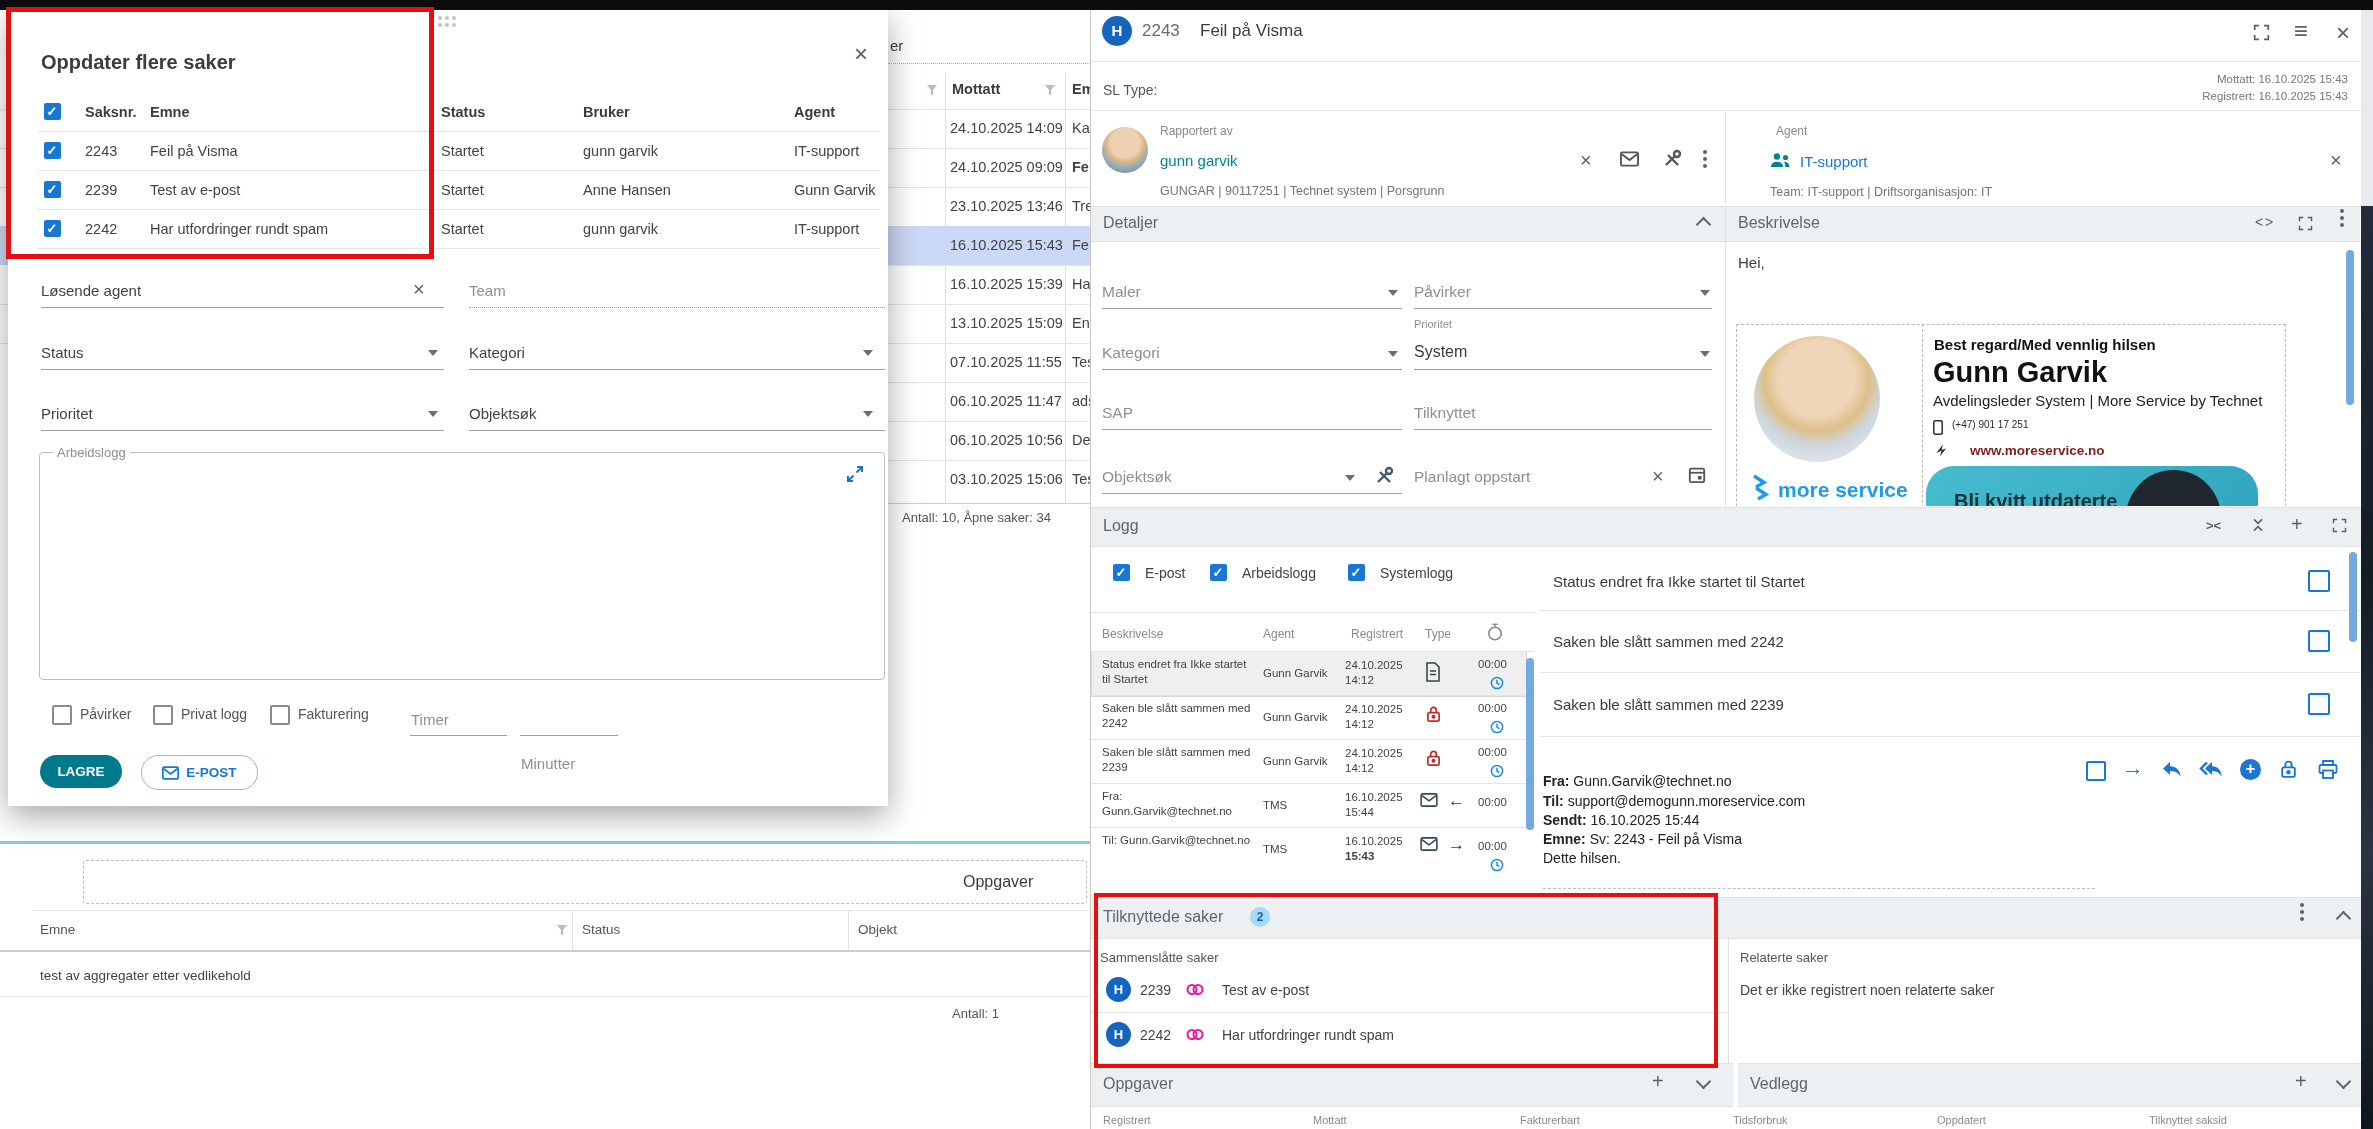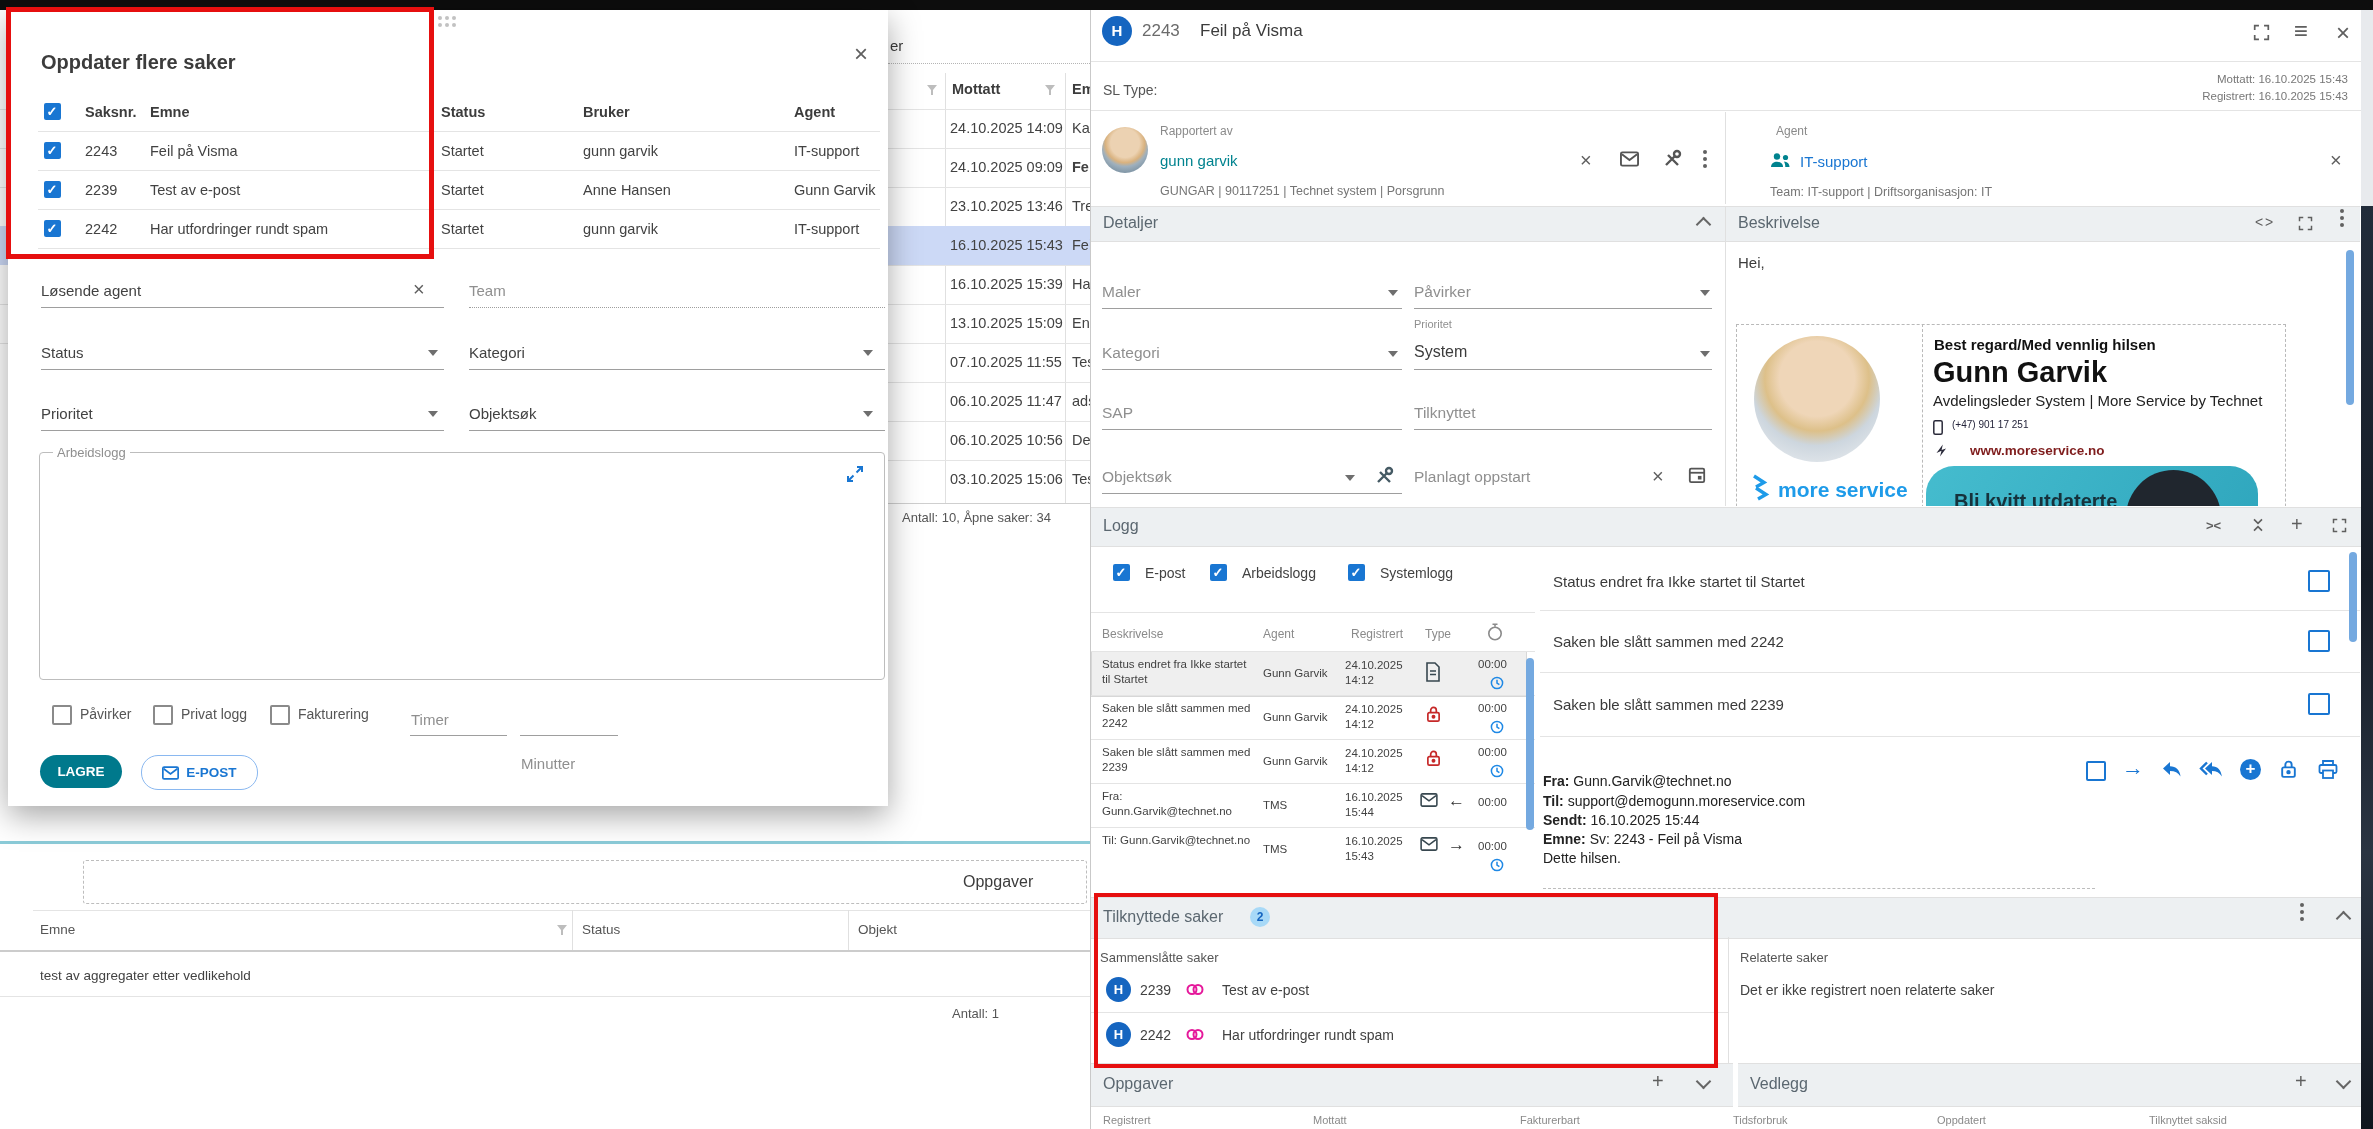--- a/index.html
+++ b/index.html
@@ -437,21 +437,21 @@
       <rect x="1" y="1" width="18" height="14" rx="1.5" fill="none" stroke="#37474f" stroke-width="1.8"></rect>
       <path d="M2 3l8 6 8-6" fill="none" stroke="#37474f" stroke-width="1.8"></path>
     </svg>
   <div class="t" style="left:1448px;top:791px;font-size:17px;color:#333;z-index:7;">←</div>
   <div class="t" style="left:1478px;top:796px;font-size:11.5px;z-index:7;">00:00</div>
 
   <div class="ln" style="left:1091px;top:827px;width:444px;z-index:7;"></div>
   <div class="t" style="left:1102px;top:833px;font-size:11.5px;white-space:normal;width:152px;line-height:1.3;z-index:7;">Til: Gunn.Garvik@technet.no</div>
   <div class="t" style="left:1263px;top:843px;font-size:11.5px;z-index:7;">TMS</div>
   <div class="t" style="left:1345px;top:835px;font-size:11.5px;z-index:7;">16.10.2025</div>
-  <div class="t" style="left:1345px;top:850px;font-size:11.5px;z-index:7;">15:43</div>
+  <div class="t" style="left:1345px;top:850px;font-size:11.5px;z-index:7;font-weight:bold;">15:43</div>
   <svg style="left:1420px;top:837px;z-index:7;" width="18" height="14" viewBox="0 0 20 16">
       <rect x="1" y="1" width="18" height="14" rx="1.5" fill="none" stroke="#37474f" stroke-width="1.8"></rect>
       <path d="M2 3l8 6 8-6" fill="none" stroke="#37474f" stroke-width="1.8"></path>
     </svg>
   <div class="t" style="left:1448px;top:835px;font-size:17px;color:#333;z-index:7;">→</div>
   <div class="t" style="left:1478px;top:840px;font-size:11.5px;z-index:7;">00:00</div>
   <svg style="left:1490px;top:858px;z-index:7;" width="14" height="14" viewBox="0 0 14 14">
       <g stroke="#1e88e5" stroke-width="1.5" fill="none">
         <circle cx="7" cy="7" r="5.6"></circle>
         <path d="M7 3.8V7l2.4 1.6"></path>

